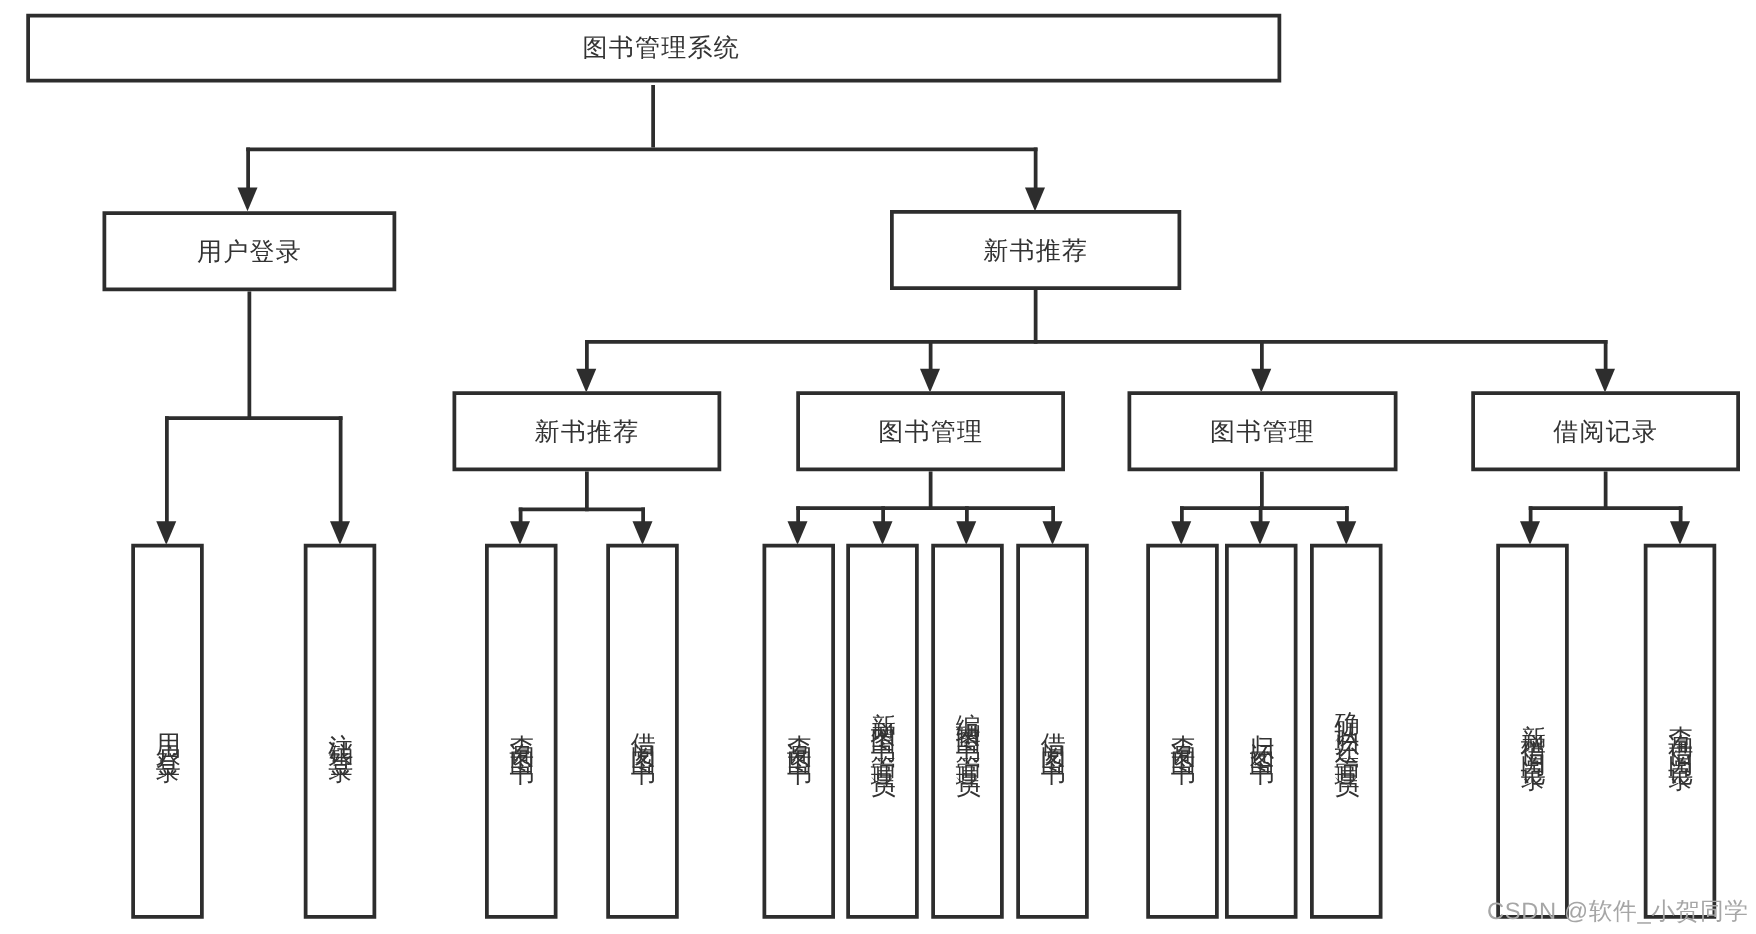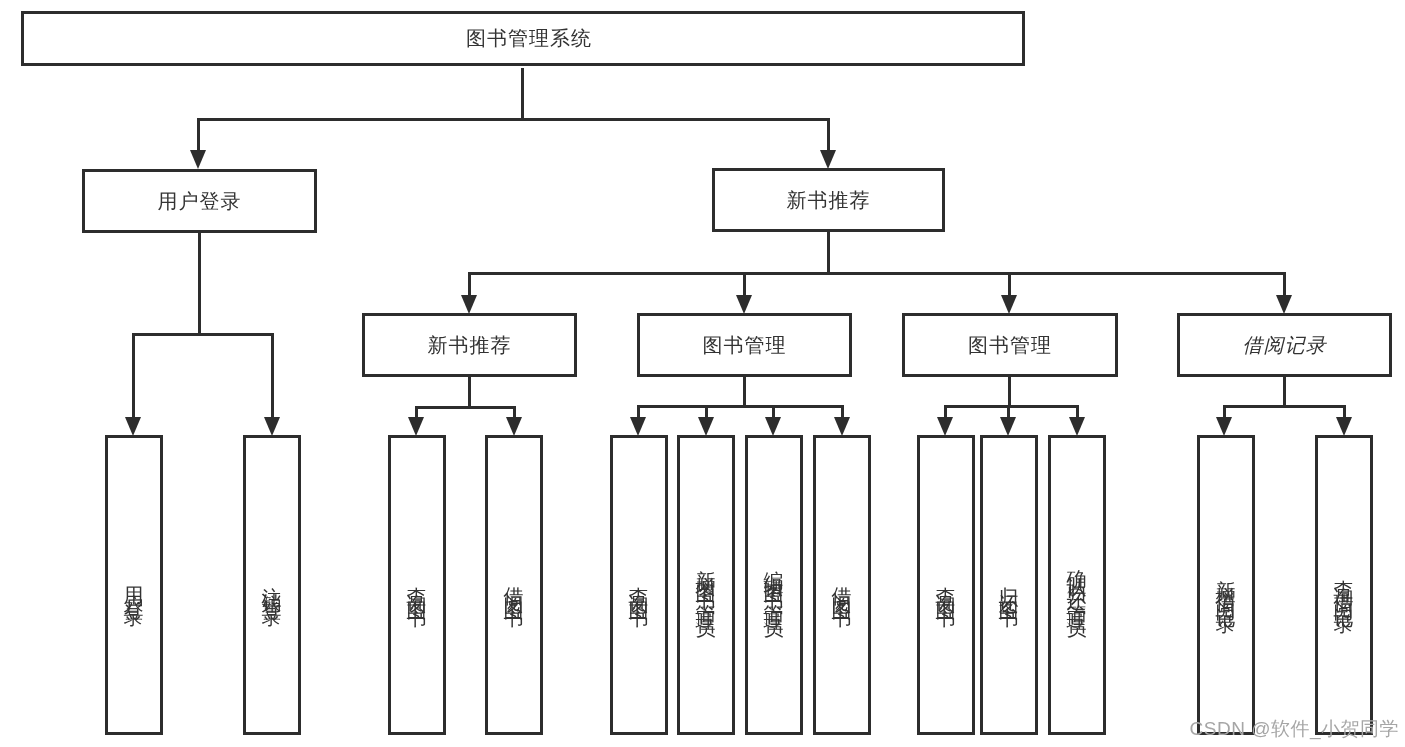--- a/index.html
+++ b/index.html
@@ -84,21 +84,21 @@
 </div>
 
 <div class="box" style="left:637px; top:313px; width:215px; height:64px;">
   <span>图书管理</span>
 </div>
 
 <div class="box" style="left:902px; top:313px; width:216px; height:64px;">
   <span>图书管理</span>
 </div>
 
-<div class="box" style="left:1177px; top:313px; width:215px; height:64px;font-style:italic;">
+<div class="box" style="left:1177px; top:313px; width:215px; height:64px;">
   <span>借阅记录</span>
 </div>
 
 <div class="leaf" style="left:105px;">
   <span>用户登录</span>
 </div>
 <div class="leaf" style="left:243px;">
   <span>注销登录</span>
 </div>
 

